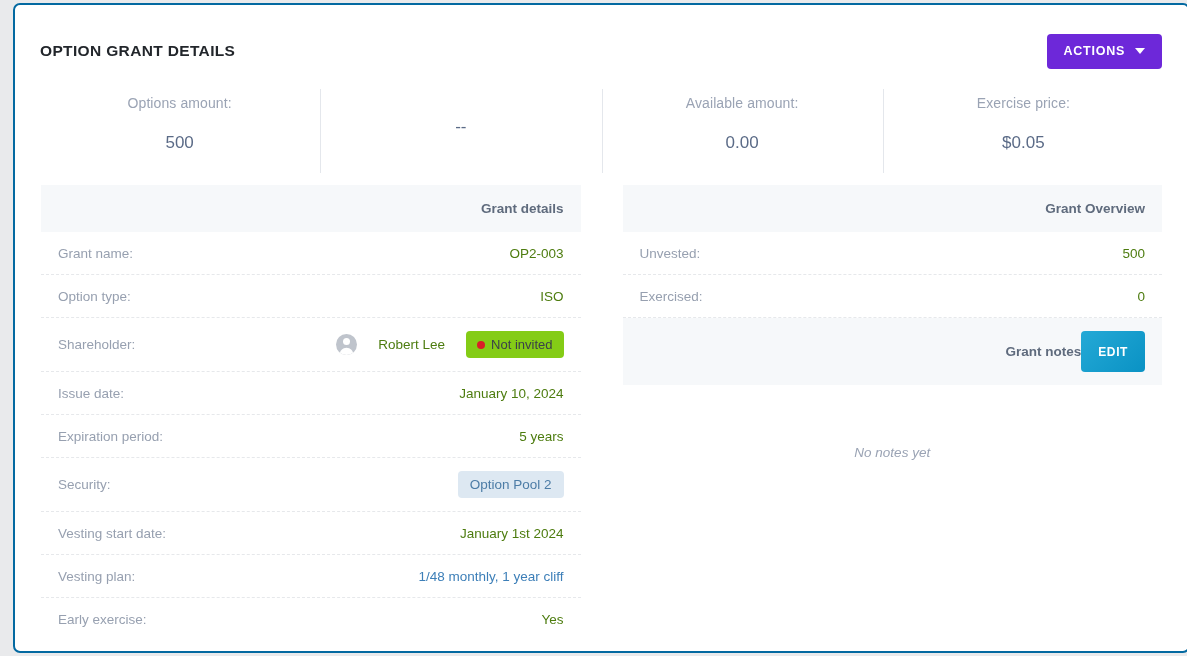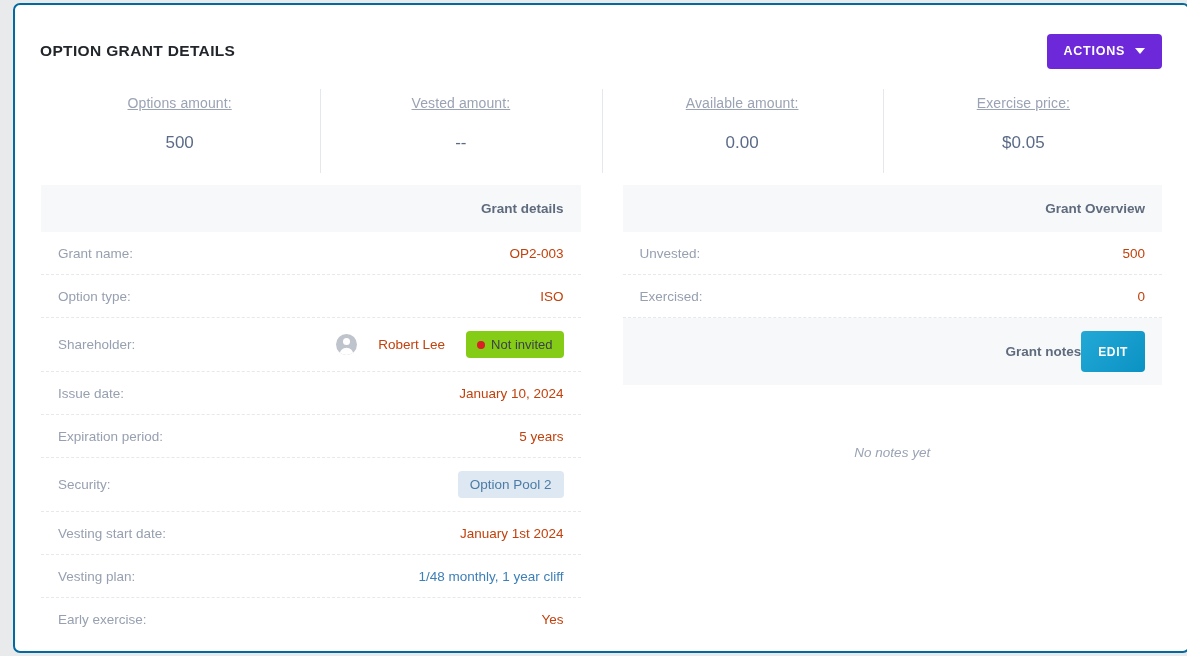--- a/index.html
+++ b/index.html
@@ -78,21 +78,20 @@
     content: "";
     position: absolute;
     left: 0; top: 6px; bottom: 2px;
     width: 1px;
     background: #e4e7ec;
   }
   .stat-label {
     font-size: 14px;
     color: #9aa3b4;
     letter-spacing: 0.1px;
-    text-decoration: underline;
   }
   .stat-value {
     margin-top: 22px;
     font-size: 17px;
     color: #5b6b87;
   }
 
   
   .columns {
     display: flex;
@@ -125,21 +124,21 @@
   .row-label {
     font-size: 13.5px;
     color: #97a0b0;
   }
   .row-value {
     font-size: 13.5px;
     color: #3b4149;
     text-align: right;
   }
   .row-value.link { color: #3d7fb8; cursor: pointer; }
-  .row-value.plain-dark { color: #c2410c; text-align: center; }
+  .row-value.plain-dark { color: #4d7c0f; text-align: center; }
 
   .value-group {
     display: flex;
     align-items: center;
     gap: 21px;
   }
 
   .avatar {
     width: 21px; height: 21px;
     border-radius: 50%;
@@ -215,21 +214,20 @@
       <span class="caret-down"></span>
     </button>
   </div>
 
   <div class="stats">
     <div class="stat">
       <div class="stat-label">Options amount:</div>
       <div class="stat-value">500</div>
     </div>
     <div class="stat">
-      <div class="stat-label">Vested amount:</div>
       <div class="stat-value">--</div>
     </div>
     <div class="stat">
       <div class="stat-label">Available amount:</div>
       <div class="stat-value">0.00</div>
     </div>
     <div class="stat">
       <div class="stat-label">Exercise price:</div>
       <div class="stat-value">$0.05</div>
     </div>

